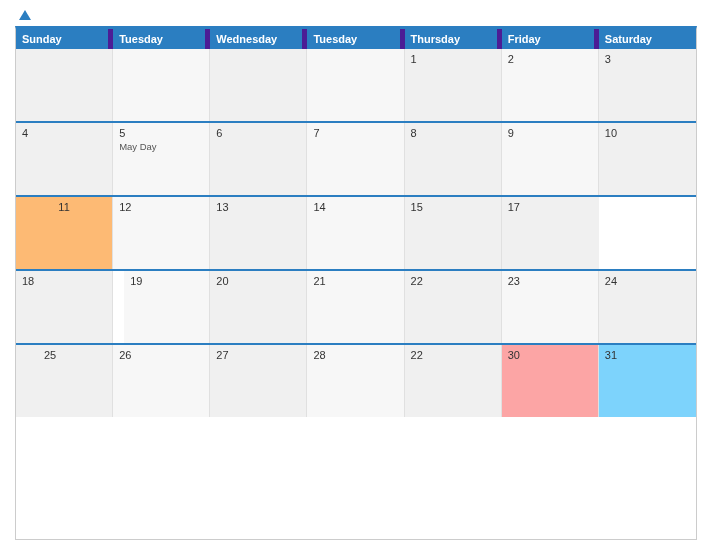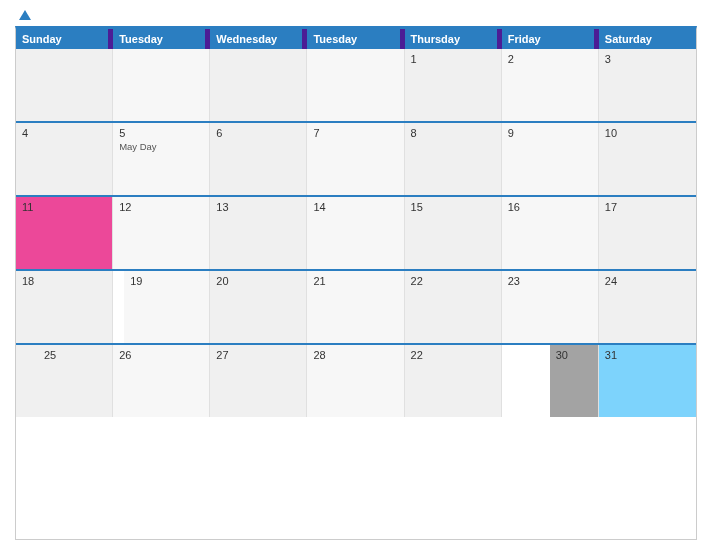--- a/index.html
+++ b/index.html
@@ -215,37 +215,34 @@
             <span class="day-number">8</span>
           </div>
           <div class="calendar-cell" style="background: rgb(247, 247, 247);">
             <span class="day-number">9</span>
           </div>
           <div class="calendar-cell" style="background: rgb(240, 240, 240);">
             <span class="day-number">10</span>
           </div>
         </div>
         <div class="calendar-week">
-          <div class="calendar-cell" style="background: #ec4899;">
+          <div class="calendar-cell" style="background: #fdba74; text-align: center;">
             <span class="day-number">11</span>
           </div>
           <div class="calendar-cell" style="background: rgb(247, 247, 247);">
             <span class="day-number">12</span>
           </div>
           <div class="calendar-cell" style="background: rgb(240, 240, 240);">
             <span class="day-number">13</span>
           </div>
           <div class="calendar-cell" style="background: rgb(247, 247, 247);">
             <span class="day-number">14</span>
           </div>
           <div class="calendar-cell" style="background: rgb(240, 240, 240);">
             <span class="day-number">15</span>
-          </div>
-          <div class="calendar-cell" style="background: rgb(247, 247, 247);">
-            <span class="day-number">16</span>
           </div>
           <div class="calendar-cell" style="background: rgb(240, 240, 240);">
             <span class="day-number">17</span>
           </div>
         </div>
         <div class="calendar-week">
           <div class="calendar-cell" style="background: rgb(240, 240, 240);">
             <span class="day-number">18</span>
           </div>
           <div class="calendar-cell" style="background: rgb(247, 247, 247); margin-left: 11px;">
@@ -276,21 +273,21 @@
           </div>
           <div class="calendar-cell" style="background: rgb(240, 240, 240);">
             <span class="day-number">27</span>
           </div>
           <div class="calendar-cell" style="background: rgb(247, 247, 247);">
             <span class="day-number">28</span>
           </div>
           <div class="calendar-cell" style="background: rgb(240, 240, 240);">
             <span class="day-number">22</span>
           </div>
-          <div class="calendar-cell" style="background: #a3a3a3; margin-left: 48px;">
+          <div class="calendar-cell" style="background: #fca5a5;">
             <span class="day-number">30</span>
           </div>
           <div class="calendar-cell" style="background: #7dd3fc;">
             <span class="day-number">31</span>
           </div>
         </div>
       </div>
   </div>
 </div>
 

